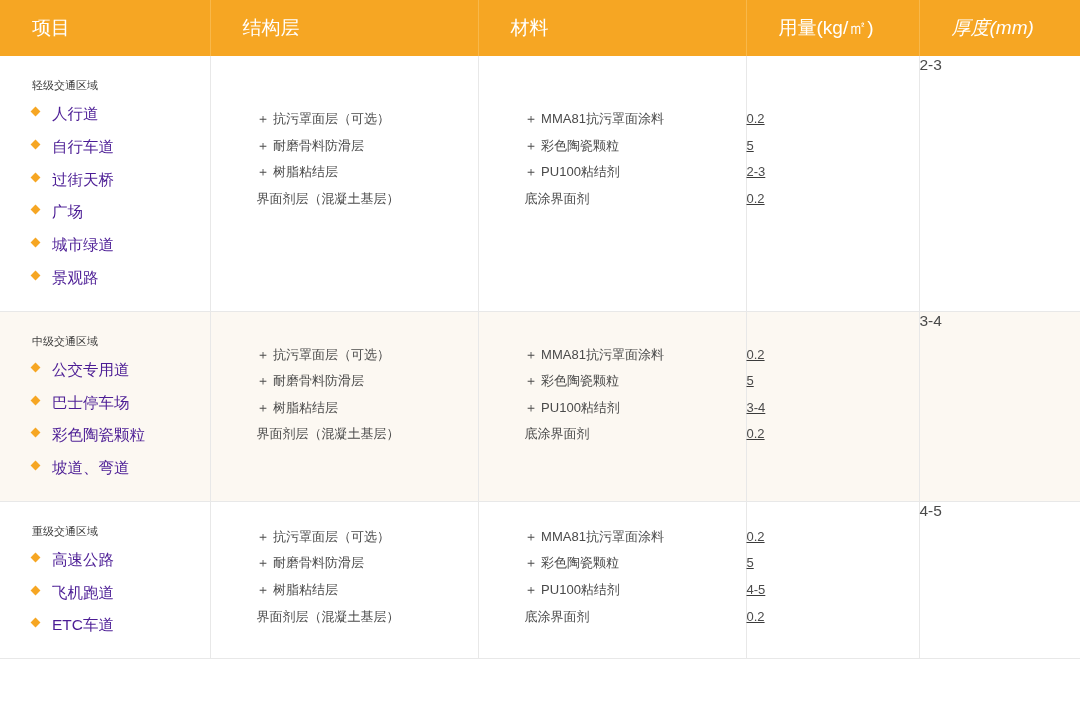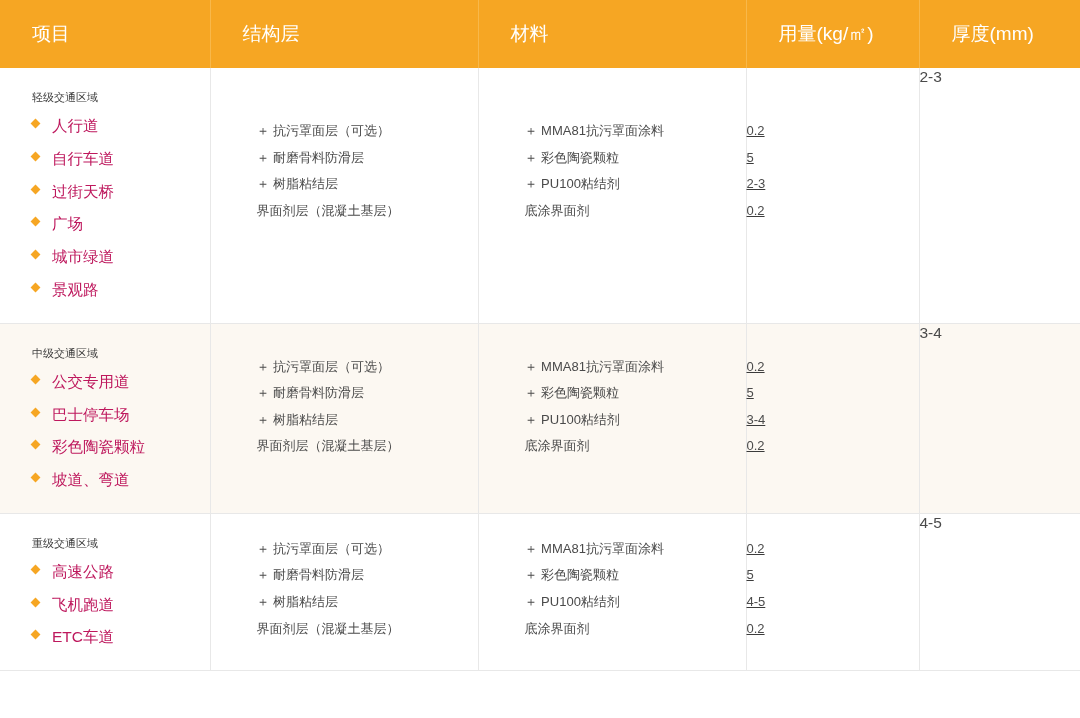--- a/index.html
+++ b/index.html
@@ -17,28 +17,29 @@
   .spec-table {
     width: 1080px;
     border-collapse: collapse;
     table-layout: fixed;
   }
   .spec-table thead th {
     background: #F6A623;
     color: #ffffff;
     font-size: 19px;
     font-weight: normal;
-    height: 68px;
+    height: 56px;
     text-align: left;
     padding: 0 0 0 32px;
     border-right: 1px solid #f8b84a;
     vertical-align: middle;
   }
   .spec-table thead th:last-child {
     border-right: none;
+    font-style: italic;
   }
   .col-item   { width: 210px; }
   .col-struct { width: 268px; }
   .col-mat    { width: 268px; }
   .col-amt    { width: 173px; }
   .col-thick  { width: 161px; }
 
   .spec-table tbody td {
     vertical-align: top;
     border-right: 1px solid #e8e8e8;
@@ -66,21 +67,21 @@
   }
   ul.item-list {
     list-style: none;
     margin: 0;
     padding: 0;
   }
   ul.item-list li {
     position: relative;
     padding-left: 20px;
     margin-bottom: 11px;
-    color: #be185d;
+    color: #4c1d95;
     font-size: 15.5px;
     line-height: 1.4;
   }
   ul.item-list li:last-child { margin-bottom: 0; }
   ul.item-list li .bullet {
     position: absolute;
     left: 0;
     top: 5px;
     width: 7px;
     height: 7px;

